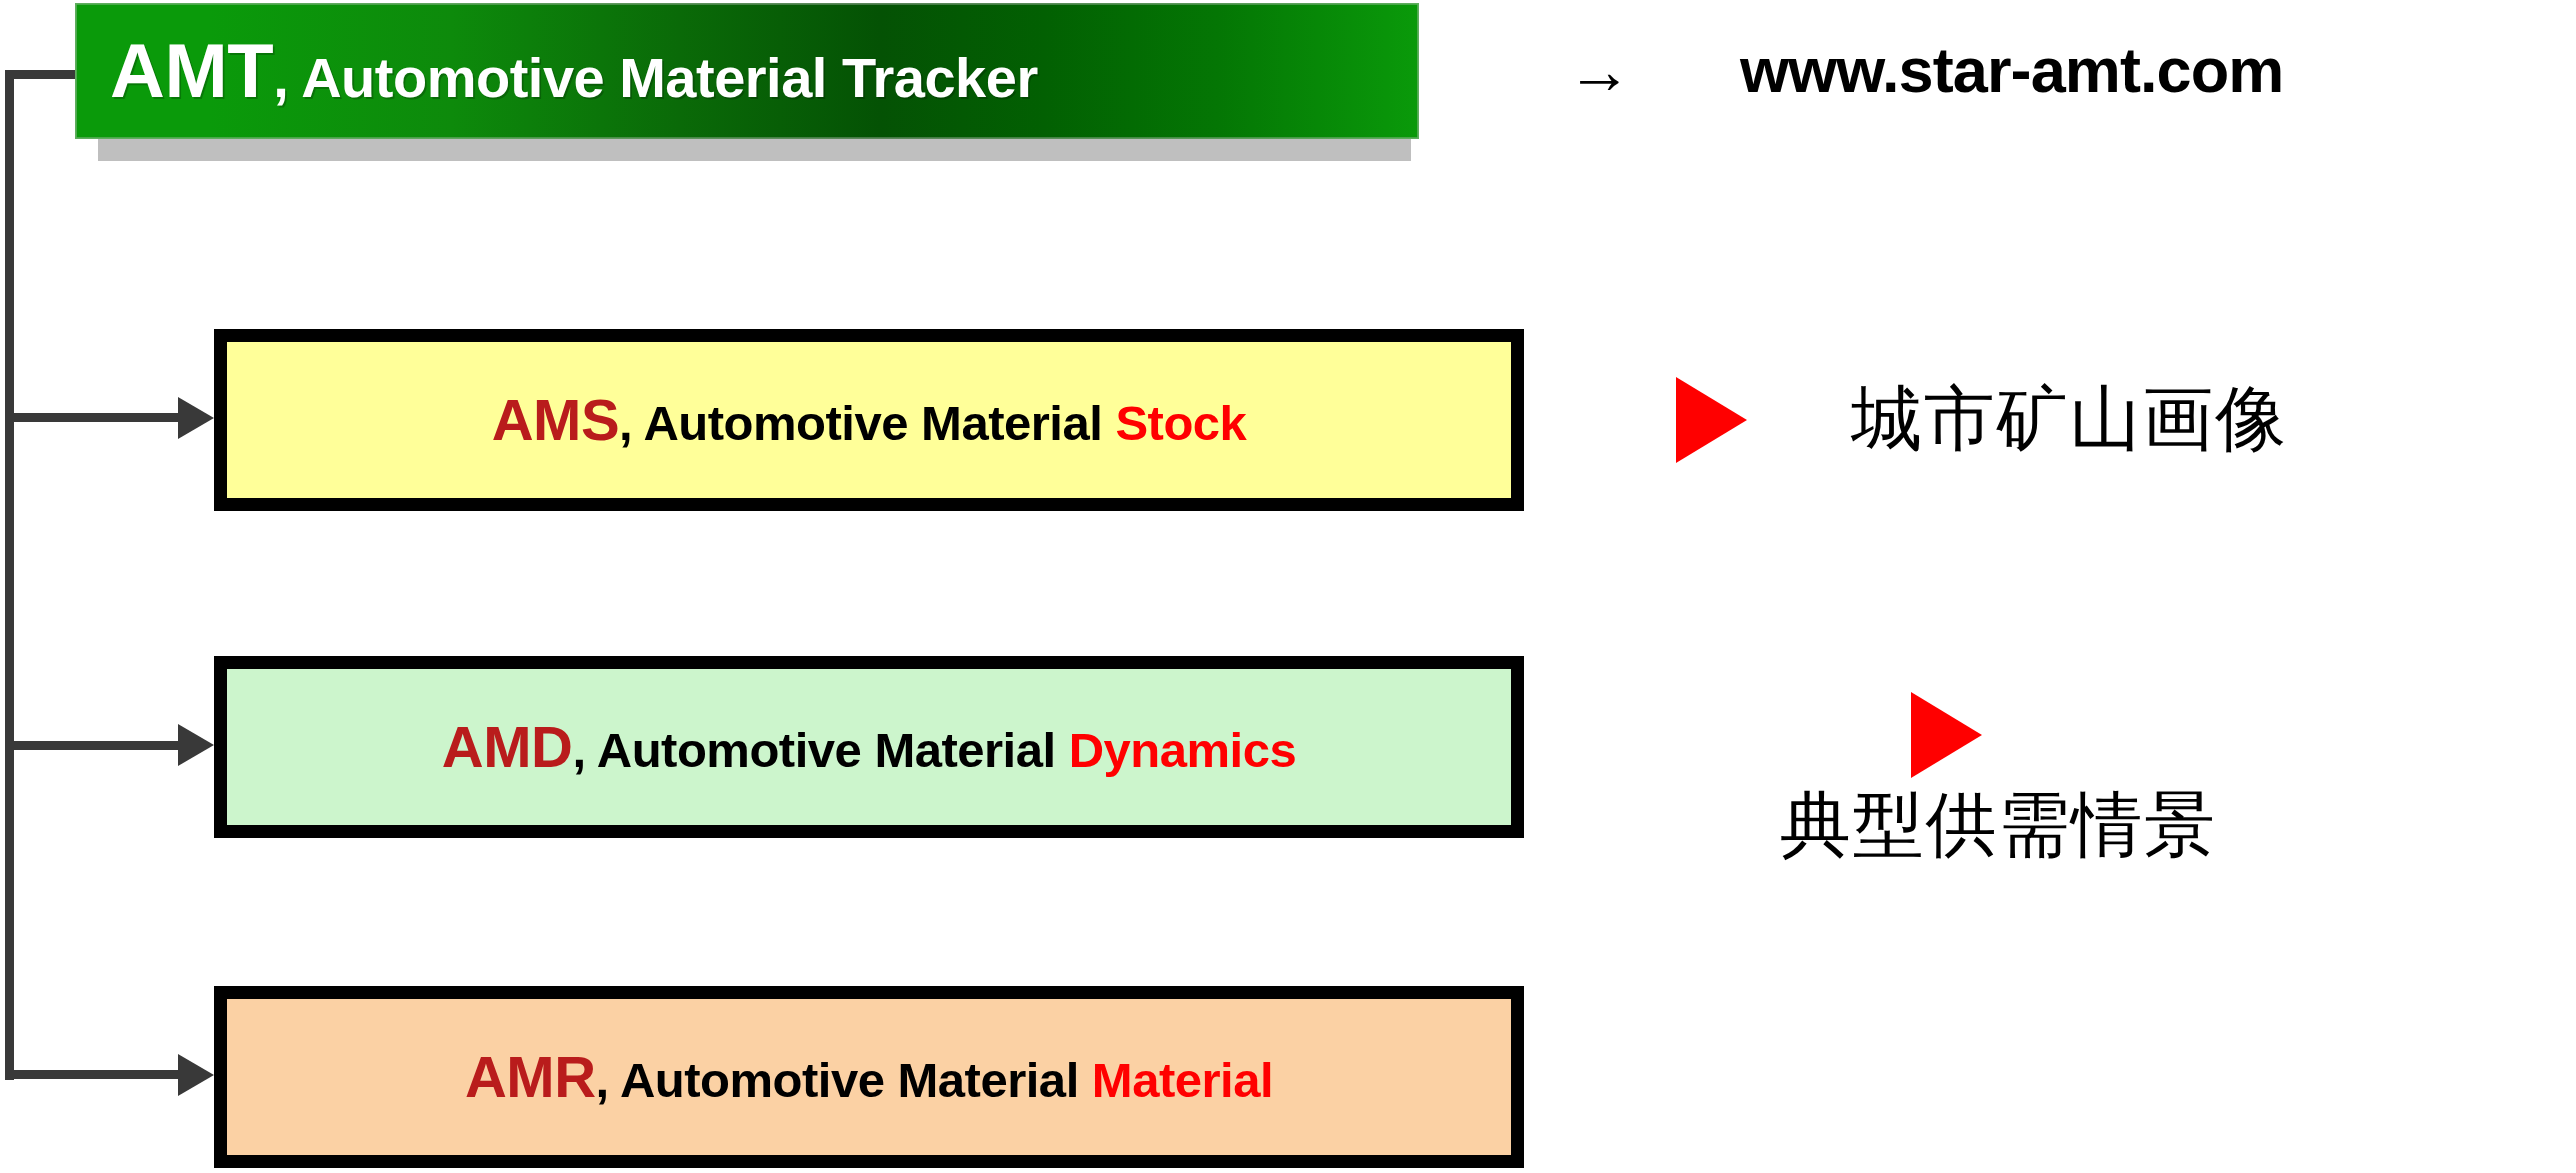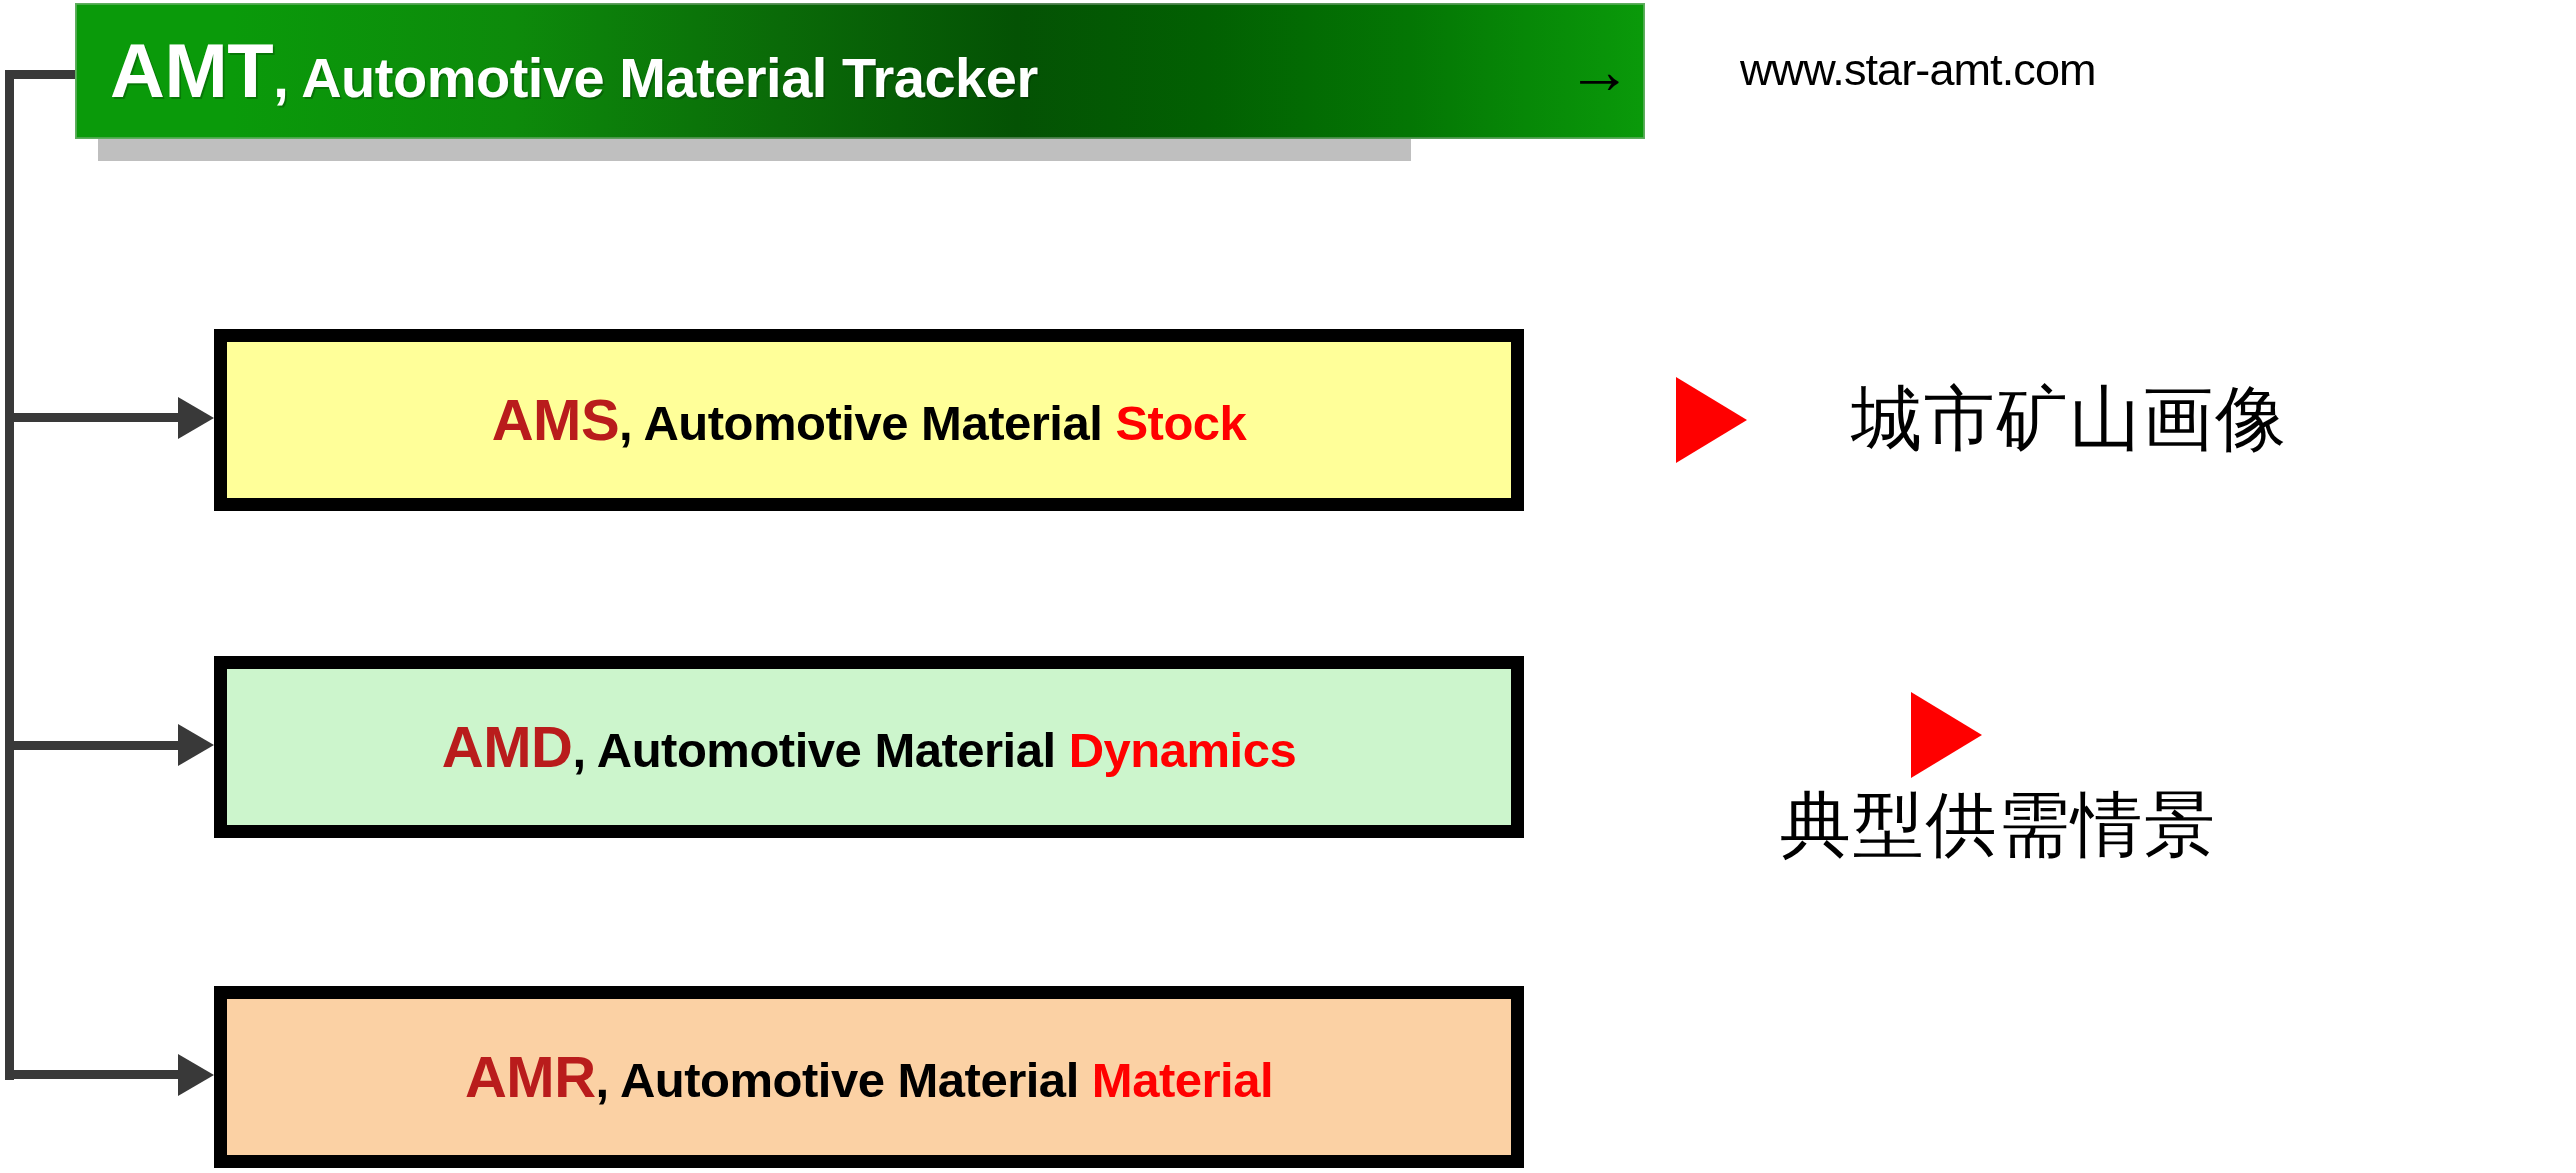--- a/index.html
+++ b/index.html
@@ -66,21 +66,21 @@
     left: 98px;
     top: 24.5px;
     width: 1313px;
     height: 136px;
     background: #bfbfbf;
   }
   .amt-banner {
     position: absolute;
     left: 75px;
     top: 2.7px;
-    width: 1570px;
+    width: 1344px;
     height: 136px;
     background: linear-gradient(to right,
         #0a9a0a 0%,
         #0a9a0a 10%,
         #0d8a0b 28%,
         #0a6a08 45%,
         #045204 60%,
         #026002 72%,
         #047604 85%,
         #0a9a0a 100%);
@@ -120,22 +120,22 @@
     color: #000000;
     line-height: 1;
   }
   .hdr-url {
     position: absolute;
     left: 1740px;
     top: 20px;
     height: 100px;
     display: flex;
     align-items: center;
-    font-size: 45px;
-    font-weight: normal;
+    font-size: 63px;
+    font-weight: bold;
     font-stretch: condensed;
     color: #000000;
     letter-spacing: -0.9px;
     white-space: nowrap;
   }
 
   
   .mod-box {
     position: absolute;
     left: 214px;

